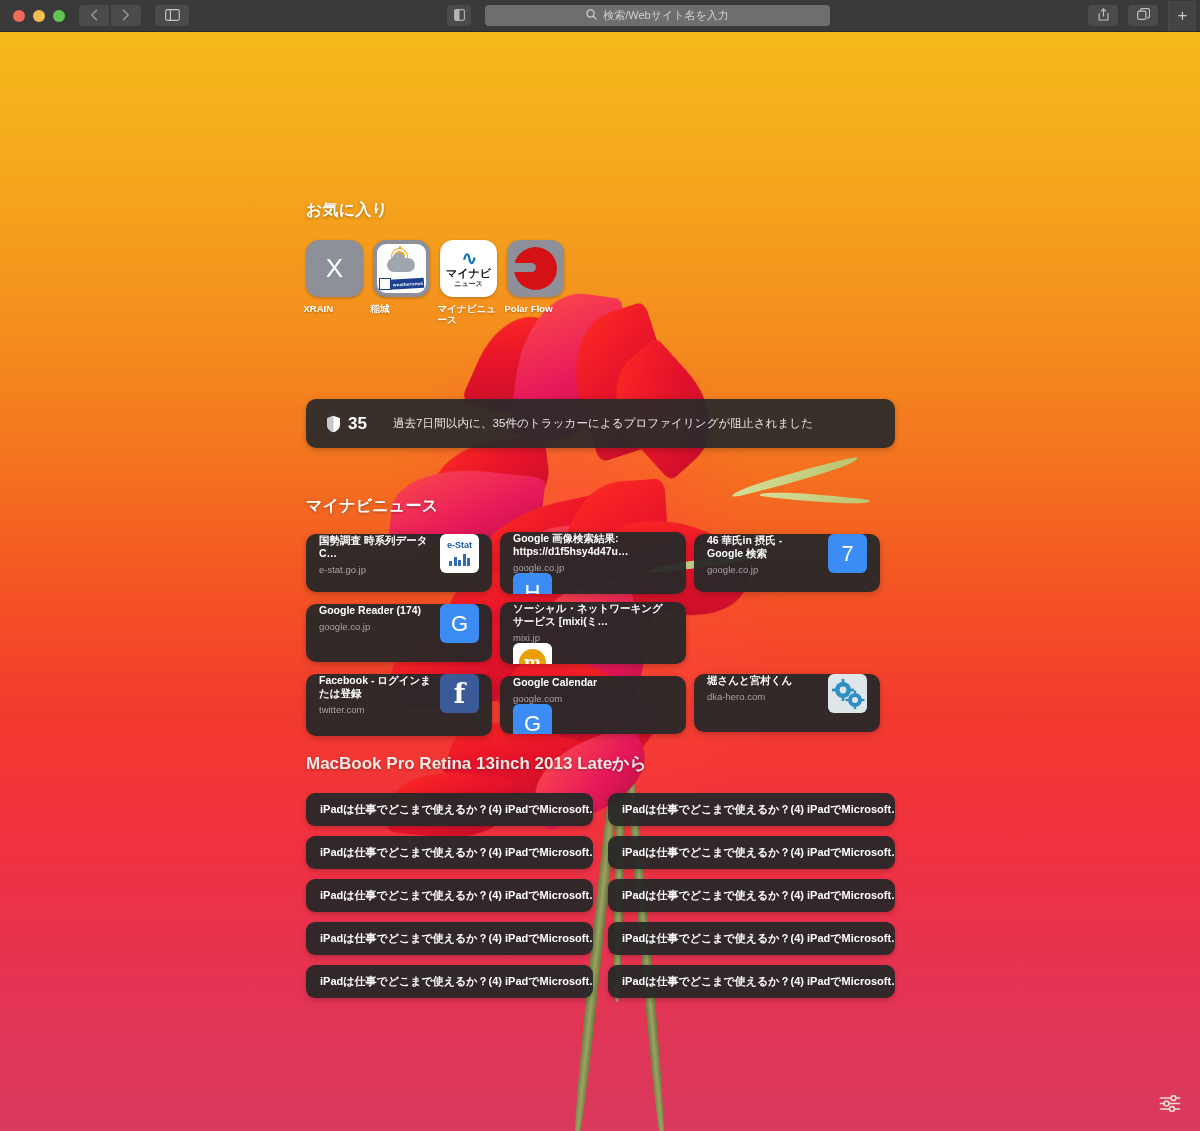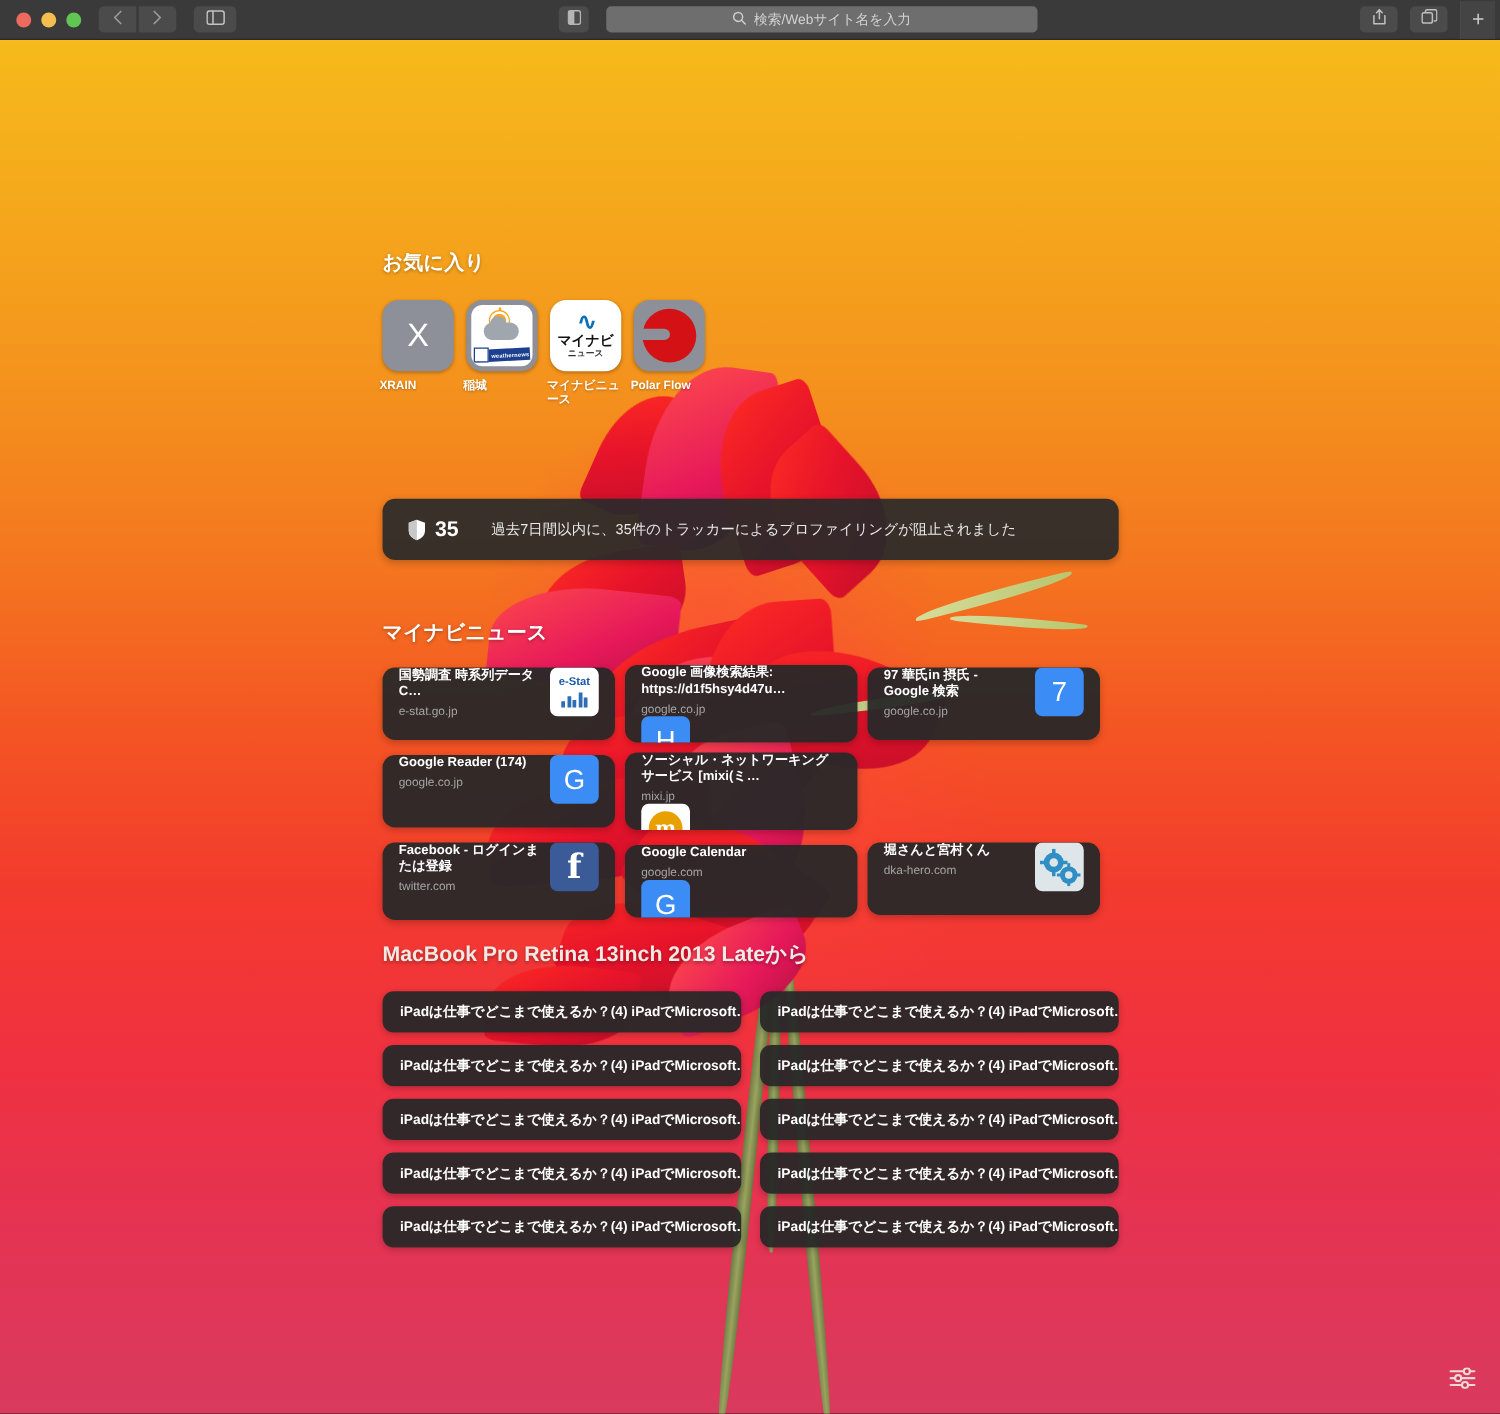--- a/index.html
+++ b/index.html
@@ -468,21 +468,21 @@
           </div>
           <div class="rl-card rl-col-b" style="height:62px;margin-top:-2px">
             <div class="rl-text">
               <div class="rl-title">Google 画像検索結果: https://d1f5hsy4d47u…</div>
               <div class="rl-url">google.co.jp</div>
             </div>
             <div class="rl-thumb th-blue">H</div>
           </div>
           <div class="rl-card rl-col-c">
             <div class="rl-text">
-              <div class="rl-title">97 華氏in 摂氏 - Google 検索</div>
+              <div class="rl-title">46 華氏in 摂氏 - Google 検索</div>
               <div class="rl-url">google.co.jp</div>
             </div>
             <div class="rl-thumb th-blue">7</div>
           </div>
         </div>
 
         <div class="rl-row">
           <div class="rl-card rl-col-a">
             <div class="rl-text">
               <div class="rl-title">Google Reader (174)</div>

